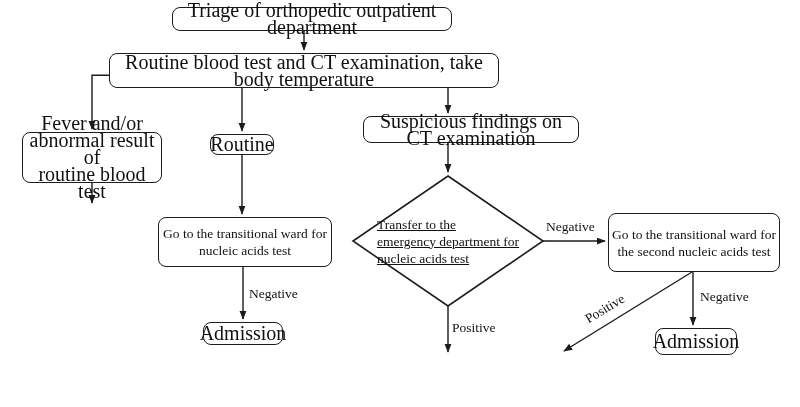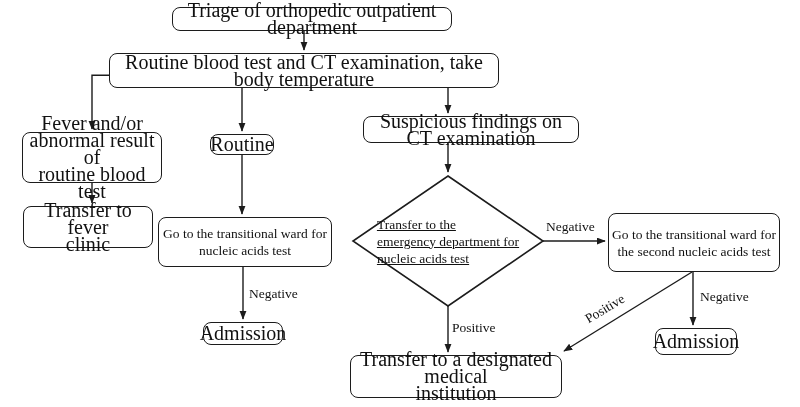--- a/index.html
+++ b/index.html
@@ -101,43 +101,39 @@
   </svg>
 
   <div class="node" id="n-triage">Triage of orthopedic outpatient department</div>
 
   <div class="node" id="n-routine">Routine blood test and CT examination, take body temperature</div>
 
   <div class="node" id="n-fever">Fever and/or
 abnormal result of
 routine blood test</div>
 
-  <div class="node" id="n-transfer-fever">Transfer to fever
-clinic</div>
 
   <div class="node" id="n-normal">Routine</div>
 
   <div class="node" id="n-ward1">Go to the transitional ward for
 nucleic acids test</div>
 
   <div class="node" id="n-admission1">Admission</div>
 
   <div class="node" id="n-suspicious">Suspicious findings on CT examination</div>
 
   <div class="plain" id="n-decision-text">Transfer to the
 emergency department for
 nucleic acids test</div>
 
   <div class="node" id="n-ward2">Go to the transitional ward for
 the second nucleic acids test</div>
 
   <div class="node" id="n-admission2">Admission</div>
 
-  <div class="node" id="n-designated">Transfer to a designated medical
-institution</div>
 
   <div class="elabel" id="e-ward1-negative">Negative</div>
 
   <div class="elabel" id="e-decision-negative">Negative</div>
 
   <div class="elabel" id="e-ward2-negative">Negative</div>
 
   <div class="elabel" id="e-decision-positive">Positive</div>
 
   <div class="elabel" id="e-ward2-positive">Positive</div>

